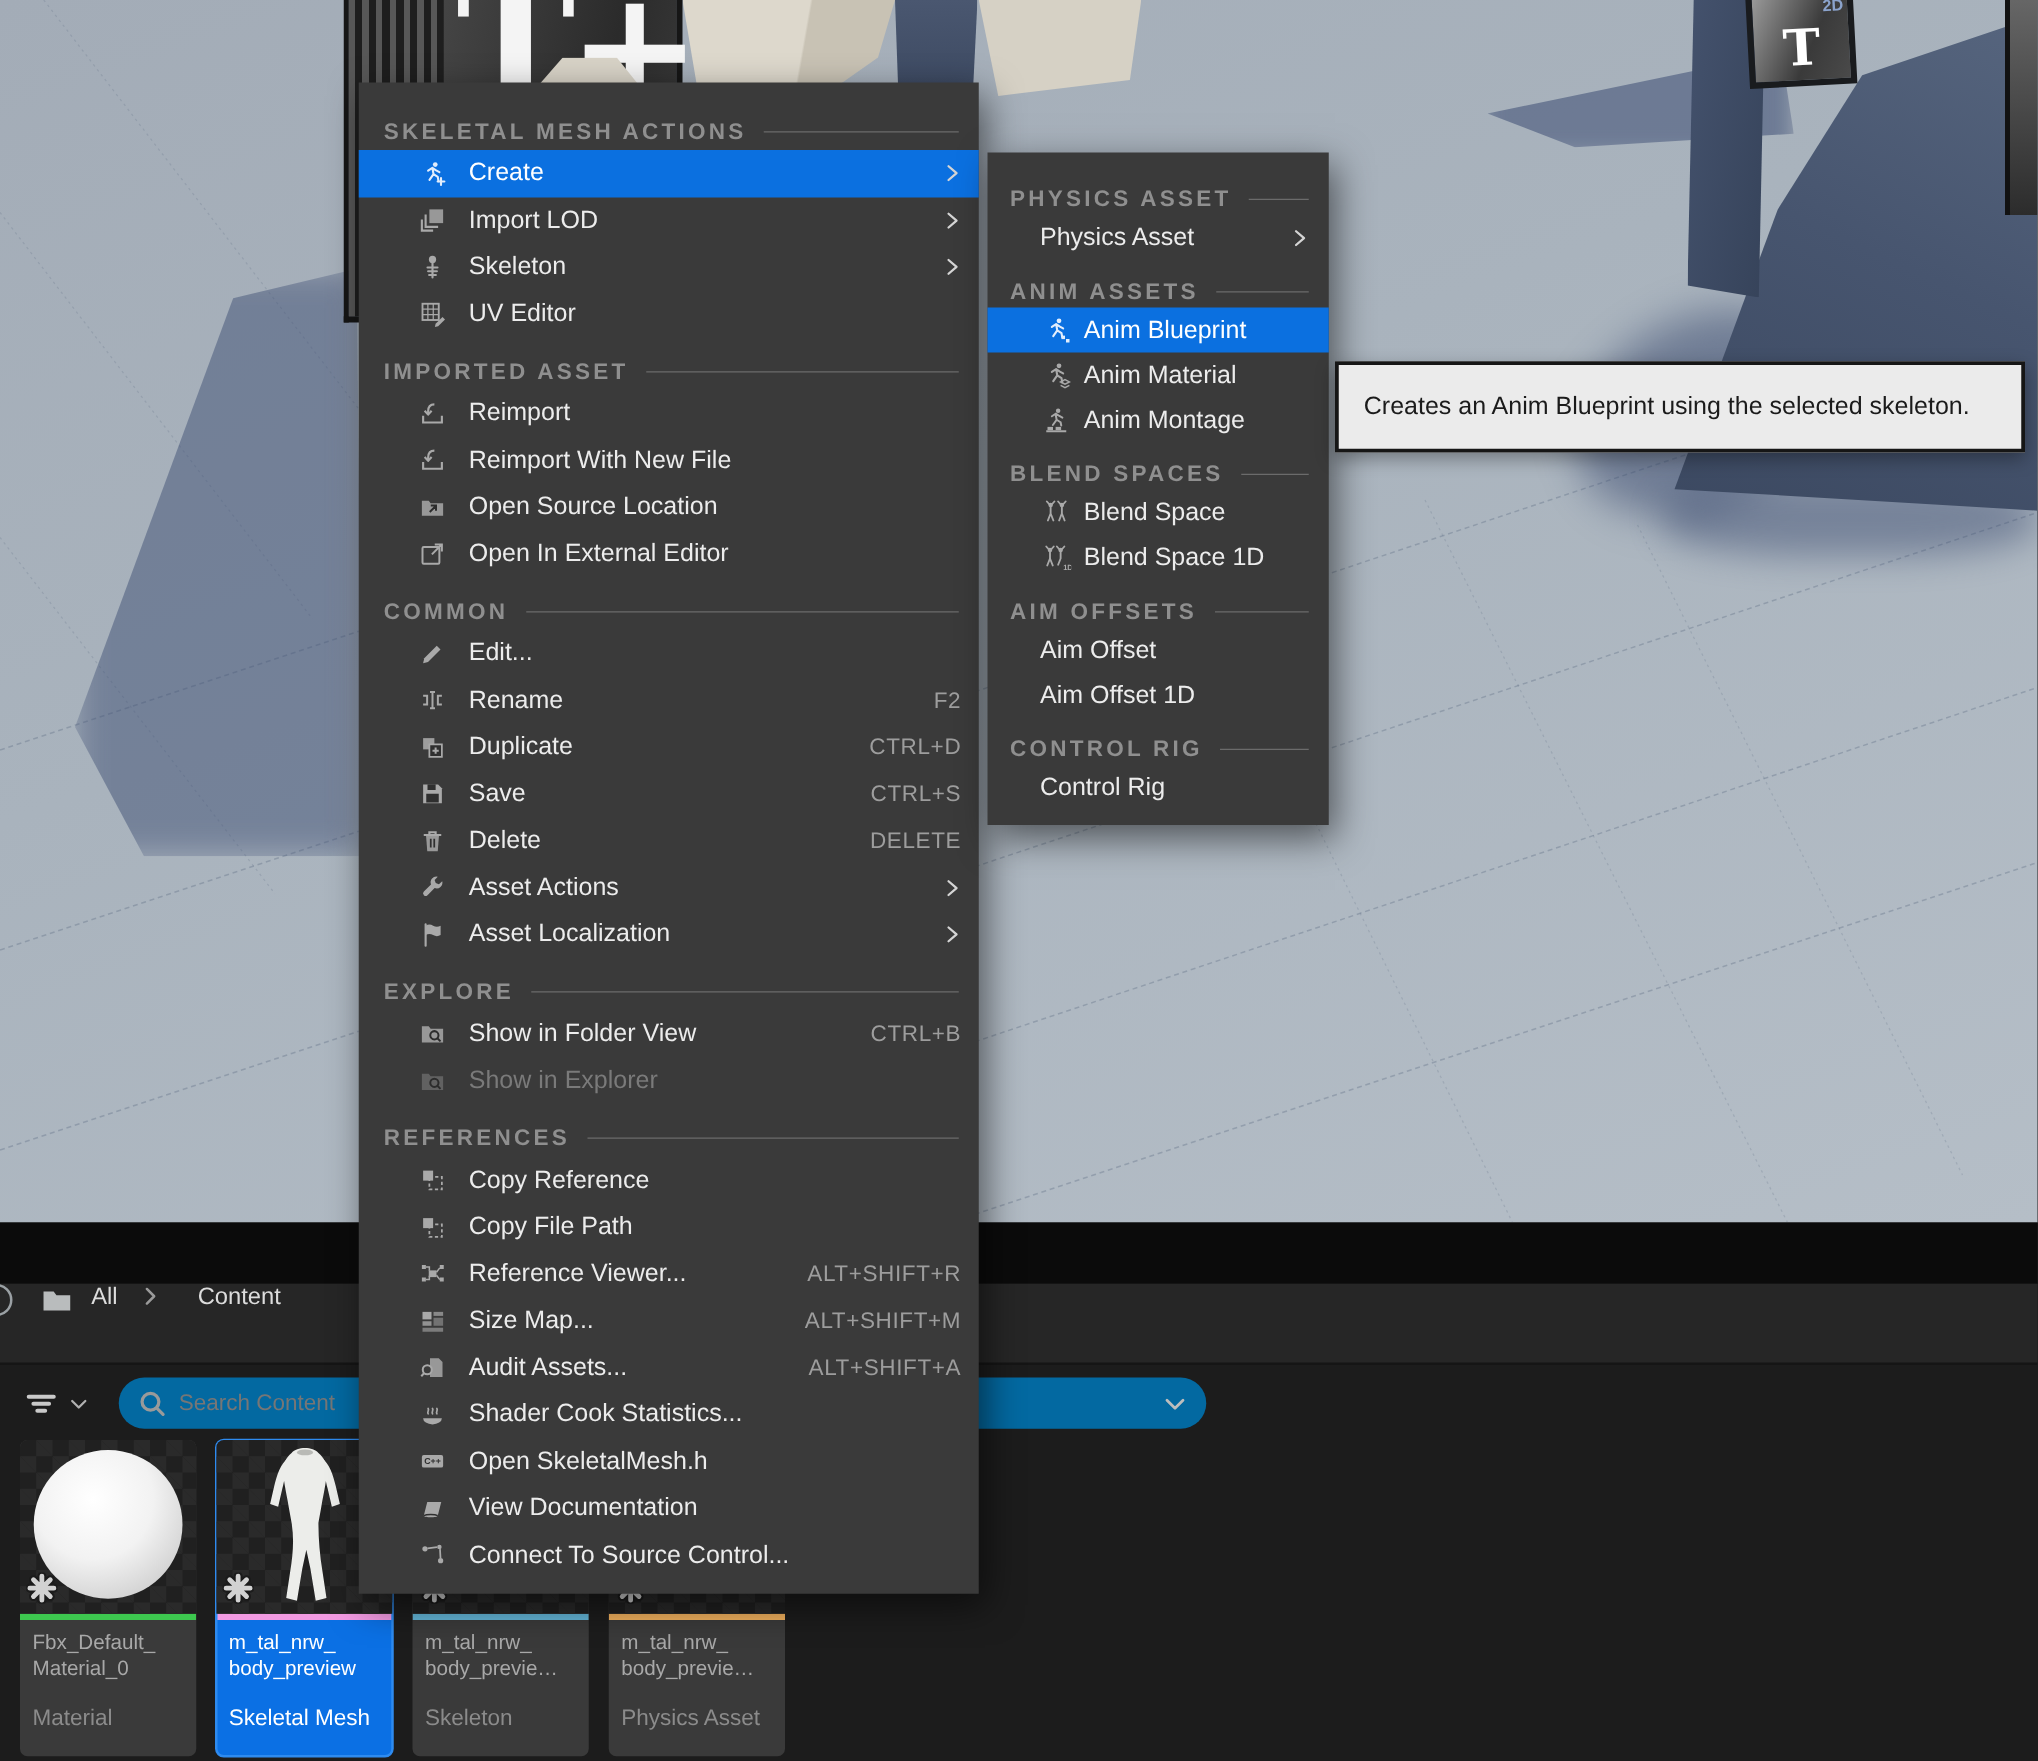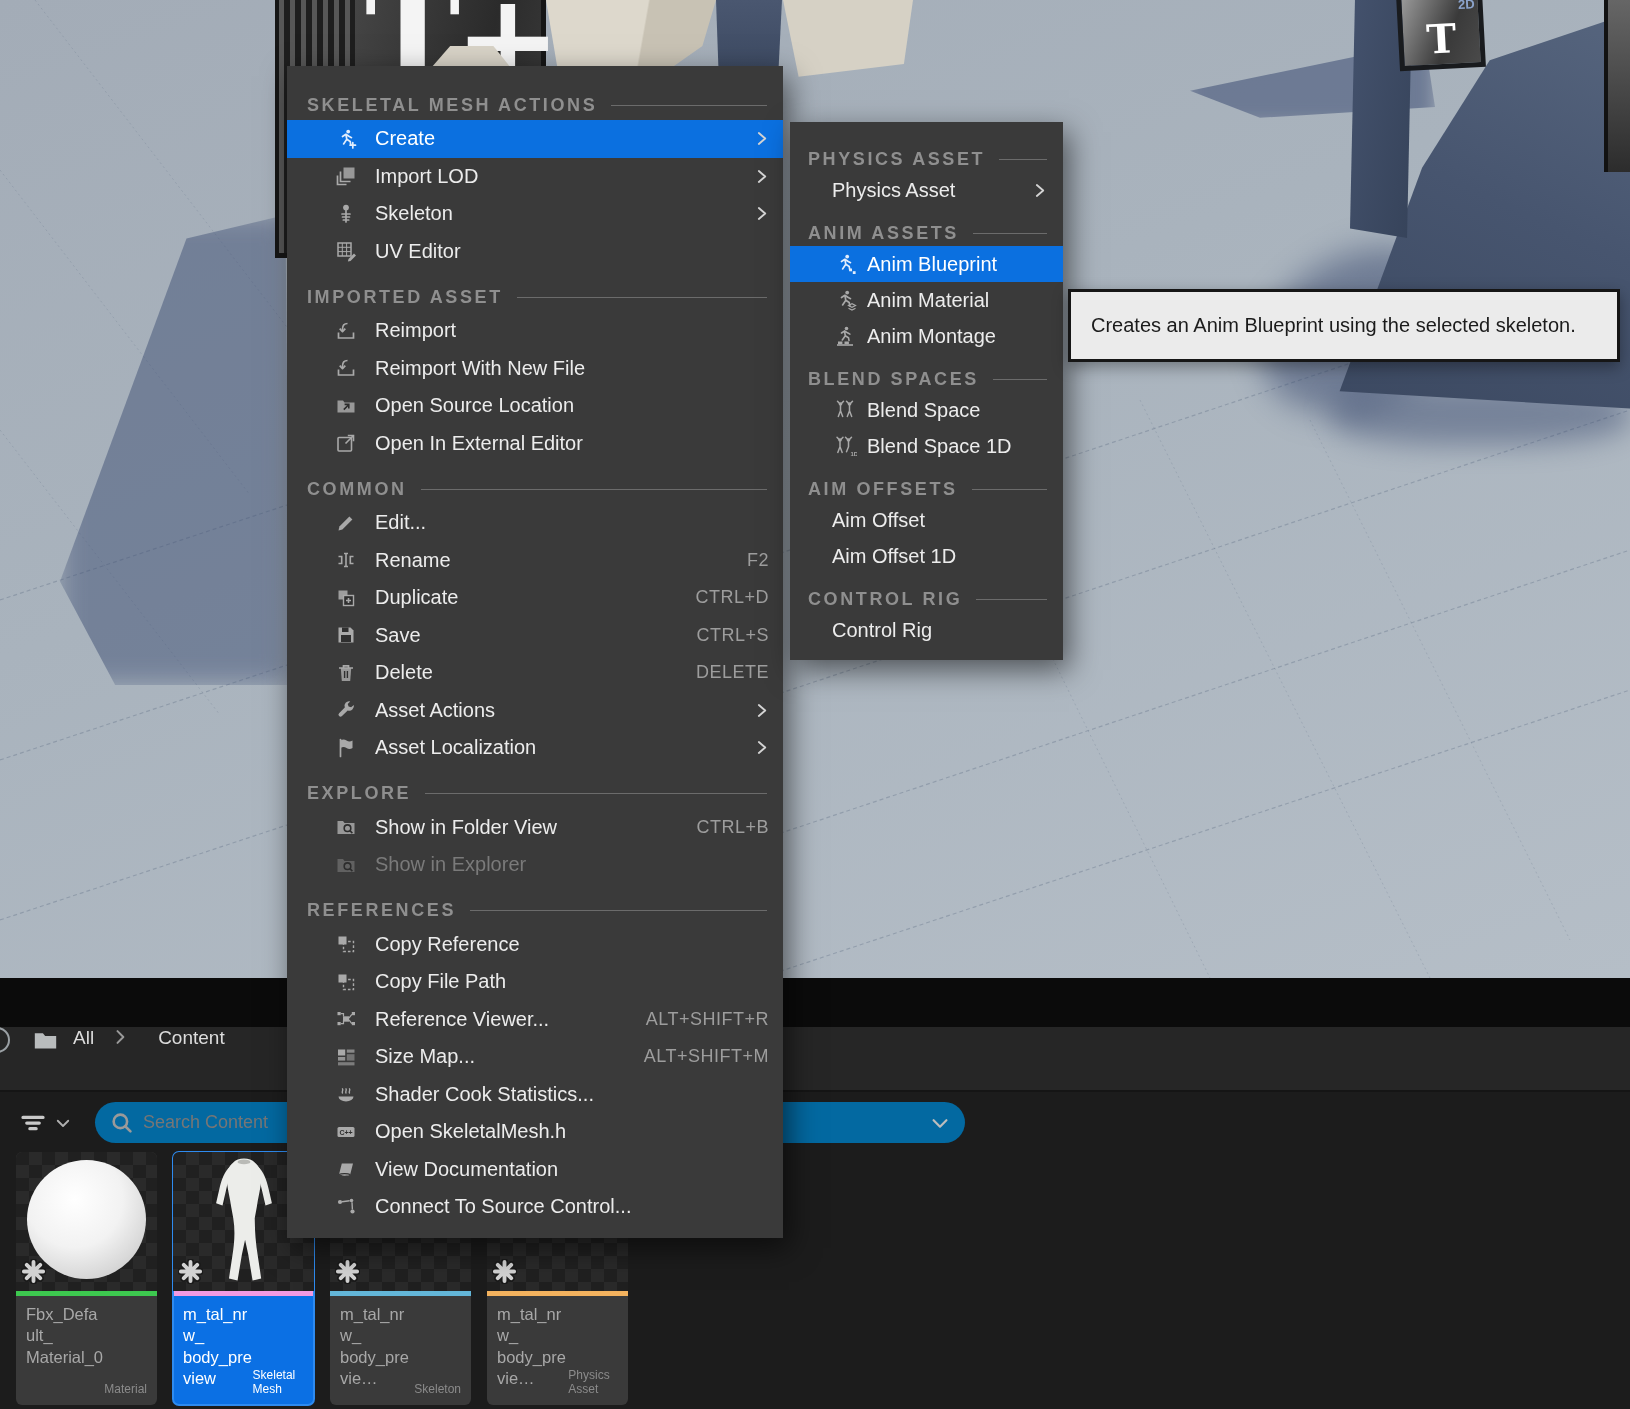--- a/index.html
+++ b/index.html
@@ -103,23 +103,23 @@
   .tile.selected{outline:2px solid #2e8bf0;outline-offset:-1px}
   .thumb{height:139px;position:relative;background-color:#202020;
     background-image:linear-gradient(45deg,#2a2a2a 25%,transparent 25%,transparent 75%,#2a2a2a 75%),
       linear-gradient(45deg,#2a2a2a 25%,transparent 25%,transparent 75%,#2a2a2a 75%);
     background-position:0 0,13px 13px;background-size:26px 26px}
   .sphere{position:absolute;left:11px;top:8px;width:119px;height:119px;border-radius:50%;
     background:radial-gradient(circle at 40% 33%,#ffffff 0%,#f2f2f2 45%,#d9d9d9 72%,#bdbdbd 100%)}
   .mannequin{position:absolute;left:28px;top:4px}
   .badge{position:absolute;left:5px;bottom:3px}
   .bar{height:5px}
-  .tlabel{padding:8px 10px 9px;display:flex;flex-direction:row;height:109px}
+  .tlabel{padding:8px 10px 20px;display:flex;flex-direction:column;height:109px}
   .tname{font-size:16.5px;line-height:1.3;color:#a8a8a8;word-break:break-all}
-  .ttype{margin-top:auto;font-size:12px;color:#8b8b8b}
+  .ttype{margin-top:auto;font-size:18px;color:#8b8b8b}
   .tile.selected .tlabel{background:#0b70e4}
   .tile.selected .tname,.tile.selected .ttype{color:#fff}
 </style>
 </head>
 <body>
 
 <div id="viewport">
   <svg id="gridlines" width="1630" height="978">
     <g stroke="#55657d" stroke-width="1.2" opacity="0.32" stroke-dasharray="4 3">
       <line x1="760" y1="560" x2="1630" y2="270"></line>
@@ -560,20 +560,32 @@
           <rect x="4" y="17.2" width="16.5" height="3.2" fill="currentColor" opacity=".6"></rect>
         </svg>
       </span>
       <span class="mi-label">Size Map...</span>
       <span class="mi-spacer"></span>
       <span class="mi-shortcut">ALT+SHIFT+M</span>
     </div>
     <div class="menu-item">
       <span class="mi-icon">
         <svg viewBox="0 0 24 24" width="24" height="24">
+          <path d="M10 4.5h7l3 3v12H10z" fill="currentColor" opacity=".85"></path>
+          <circle cx="7.8" cy="13.8" r="3.6" stroke="currentColor" fill="#3a3a3a" stroke-width="1.6"></circle>
+          <path d="M5.4 16.4L3 19" stroke="currentColor" stroke-width="1.6"></path>
+        </svg>
+      </span>
+      <span class="mi-label">Audit Assets...</span>
+      <span class="mi-spacer"></span>
+      <span class="mi-shortcut">ALT+SHIFT+A</span>
+    </div>
+    <div class="menu-item">
+      <span class="mi-icon">
+        <svg viewBox="0 0 24 24" width="24" height="24">
           <path d="M4.5 14.5h15a7.5 5 0 0 1-15 0z" fill="currentColor"></path>
           <path d="M8.5 11c-1.1-1.5 1.1-2.5 0-4.2M12 11c-1.1-1.5 1.1-2.5 0-4.2M15.5 11c-1.1-1.5 1.1-2.5 0-4.2" stroke="currentColor" stroke-width="1.4" fill="none" stroke-linecap="round"></path>
         </svg>
       </span>
       <span class="mi-label">Shader Cook Statistics...</span>
       <span class="mi-spacer"></span>
     </div>
     <div class="menu-item">
       <span class="mi-icon">
         <svg viewBox="0 0 24 24" width="24" height="24">

